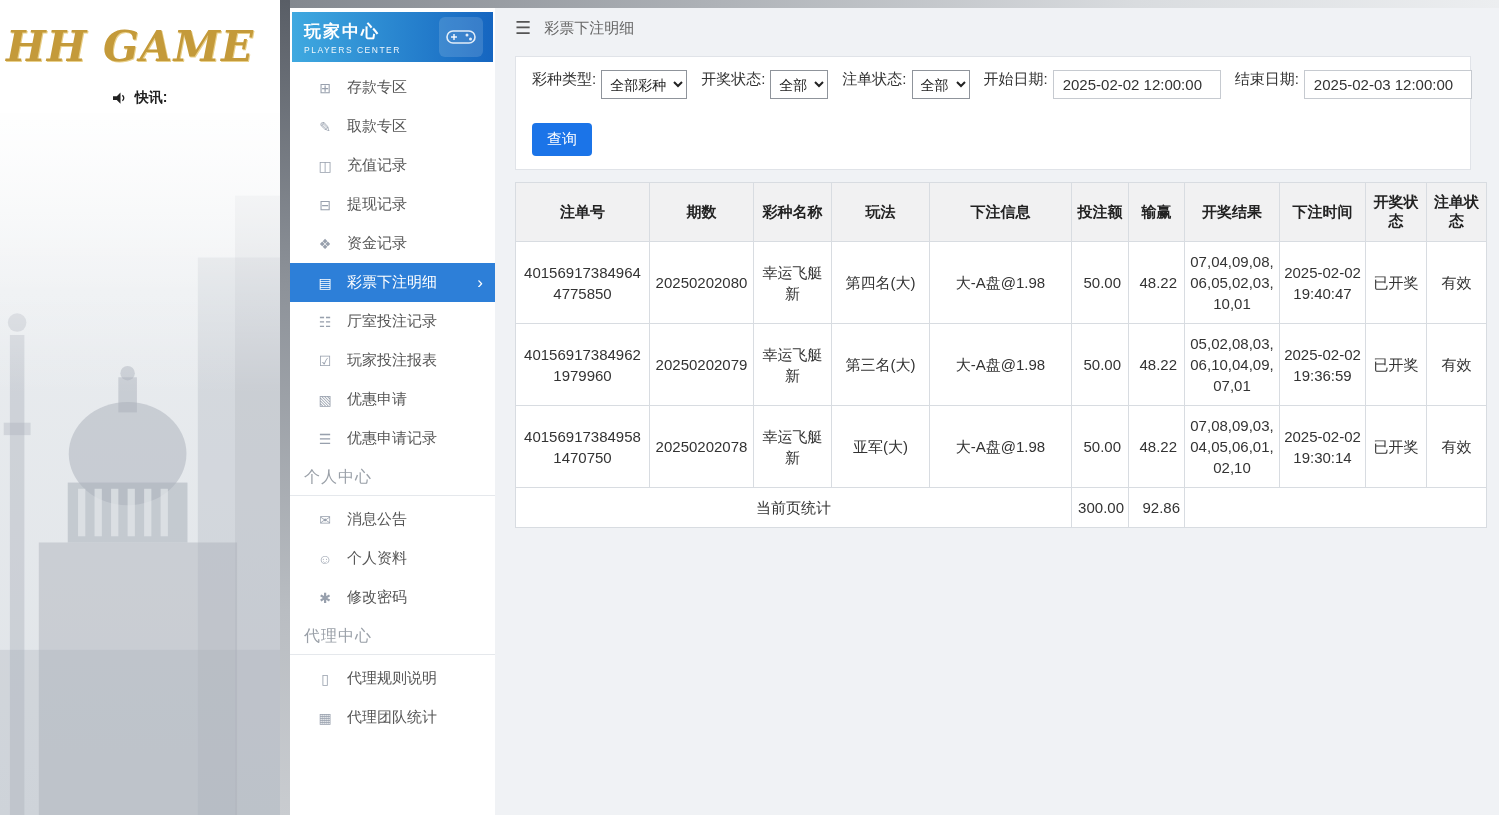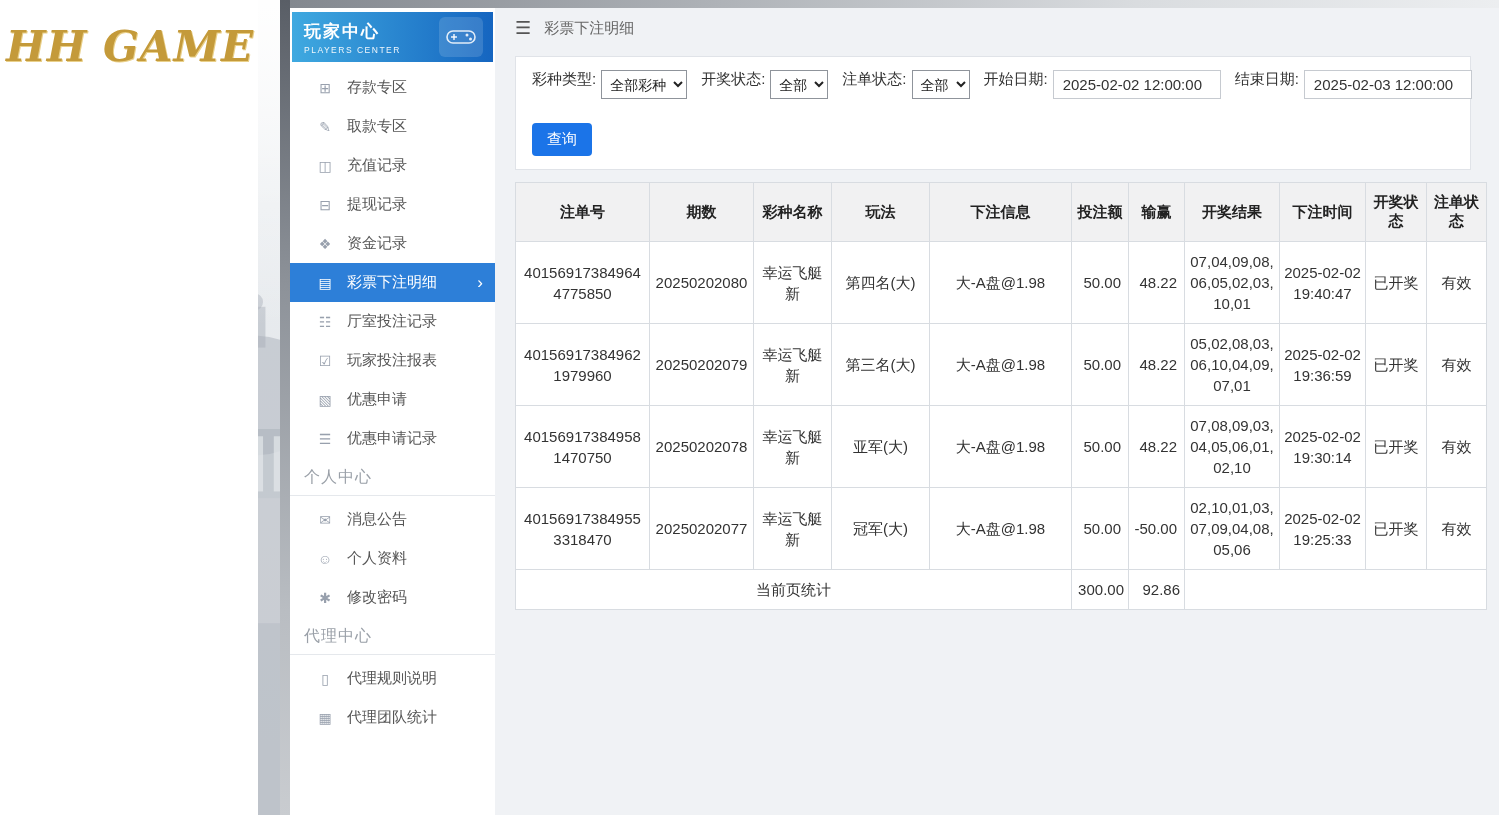--- a/index.html
+++ b/index.html
@@ -1,21 +1,21 @@
 <!DOCTYPE html>
 <html><head>
 <meta charset="utf-8">
 <style>
   * { box-sizing: border-box; }
   html,body { margin:0; padding:0; width:1499px; height:815px; overflow:hidden;
     font-family:"Liberation Sans", sans-serif; background:#f0f2f5; }
   .app { display:flex; width:1499px; height:815px; }
 
   
-  .left-pane { width:280px; background:#fff; display:flex; flex-direction:row; }
+  .left-pane { width:280px; background:#fff; display:flex; flex-direction:column; }
   .logo { font-family:"DejaVu Serif", serif; font-style:italic; font-weight:bold;
     font-size:42px; color:#c49a3a; letter-spacing:1px; padding:22px 4px 12px 6px;
     text-shadow:1px 1px 0 #e9d08a; white-space:nowrap; }
   .ticker { height:30px; display:flex; align-items:center; justify-content:center;
     gap:7px; background:#fff; font-size:14px; font-weight:bold; color:#222; }
   .photo { flex:1; position:relative; overflow:hidden;
     background:linear-gradient(180deg,#f6f7f8 0%,#e9ecef 25%,#dfe3e7 100%); }
   .photo svg { position:absolute; bottom:0; left:0; width:100%; height:100%; }
   .photo::after { content:""; position:absolute; inset:0;
     background:linear-gradient(180deg,rgba(255,255,255,.9),rgba(255,255,255,0) 40%); }
@@ -77,20 +77,29 @@
   tr.summary td { padding:9px 4px; }
   td.sum-label { }
 </style>
 </head>
 <body>
 
 <div class="app">
 
   <div class="left-pane">
     <div class="logo">HH GAME</div>
+    <div class="ticker">
+      <span style="display:inline-flex;">
+        <svg width="15" height="14" viewBox="0 0 16 14">
+            <polygon points="0,5 4,5 8,1 8,13 4,9 0,9" fill="#222"></polygon>
+            <path d="M10 4 q3 3 0 6" stroke="#222" stroke-width="1.4" fill="none"></path>
+          </svg>
+      </span>
+      <span>快讯:</span>
+    </div>
     <div class="photo">
       <svg viewBox="0 0 280 680" preserveAspectRatio="xMidYMax slice">
         <g fill="#aab0b9">
           <rect x="196" y="140" width="84" height="540" opacity="0.30"></rect>
           <rect x="232" y="80" width="48" height="600" opacity="0.25"></rect>
           <rect x="14" y="215" width="14" height="465" opacity="0.40"></rect>
           <circle cx="21" cy="203" r="9" opacity="0.40"></circle>
           <rect x="8" y="300" width="26" height="12" opacity="0.35"></rect>
           <circle cx="128" cy="252" r="7" opacity="0.5"></circle>
           <rect x="119" y="256" width="18" height="34" opacity="0.5"></rect>
@@ -290,33 +299,20 @@
                 <td>幸运飞艇新</td>
                 <td>亚军(大)</td>
                 <td>大-A盘@1.98</td>
                 <td class="num">50.00</td>
                 <td class="num">48.22</td>
                 <td>07,08,09,03,04,05,06,01,02,10</td>
                 <td>2025-02-02 19:30:14</td>
                 <td>已开奖</td>
                 <td>有效</td>
               </tr>
-              <tr>
-                <td>401569173849553318470</td>
-                <td>20250202077</td>
-                <td>幸运飞艇新</td>
-                <td>冠军(大)</td>
-                <td>大-A盘@1.98</td>
-                <td class="num">50.00</td>
-                <td class="num">-50.00</td>
-                <td>02,10,01,03,07,09,04,08,05,06</td>
-                <td>2025-02-02 19:25:33</td>
-                <td>已开奖</td>
-                <td>有效</td>
-              </tr>
               <tr class="summary">
                 <td class="sum-label" colspan="5">当前页统计</td>
                 <td class="num">300.00</td>
                 <td class="num">92.86</td>
                 <td colspan="4"></td>
               </tr>
             </tbody>
         </table>
       </section>
 

